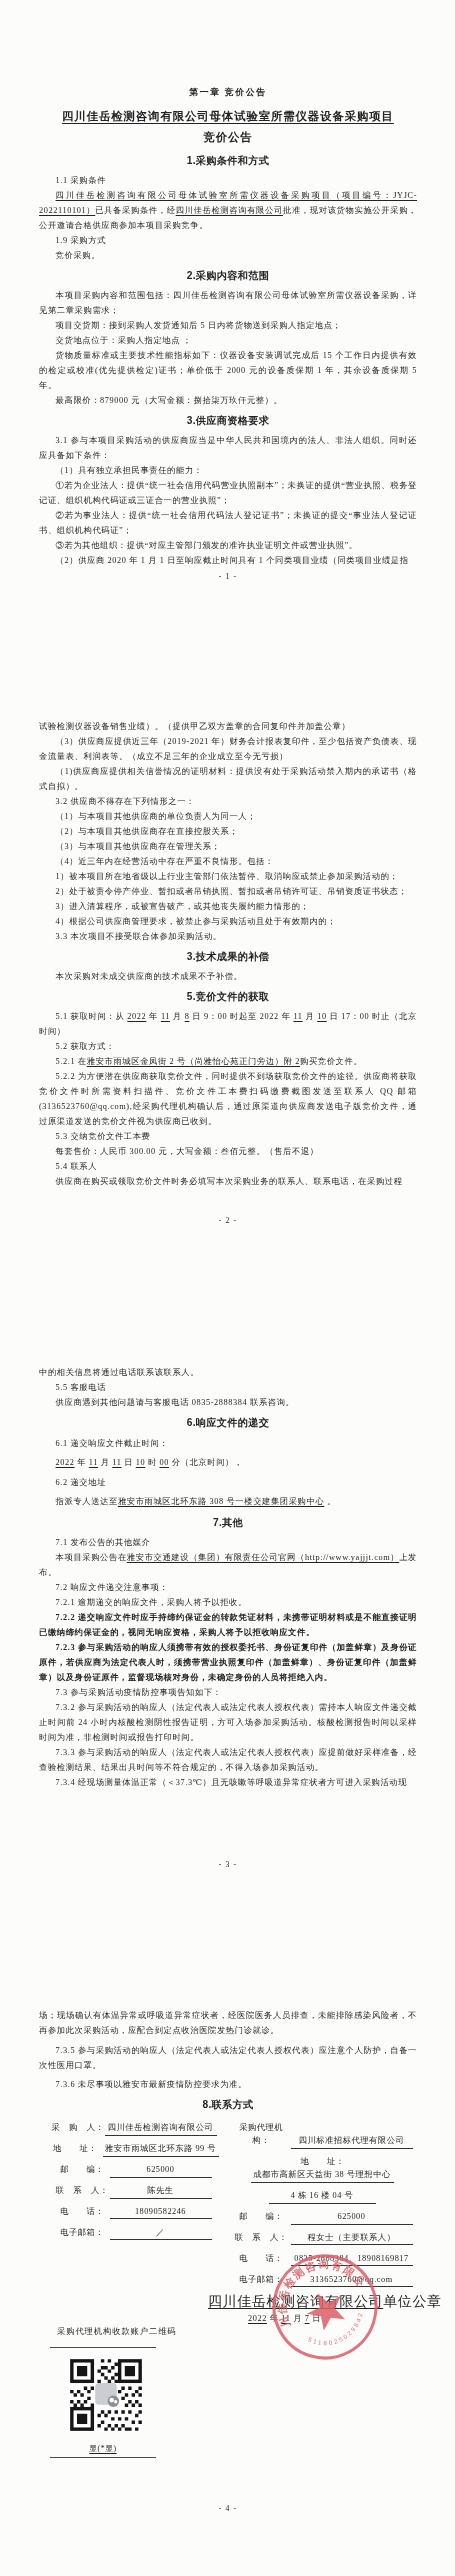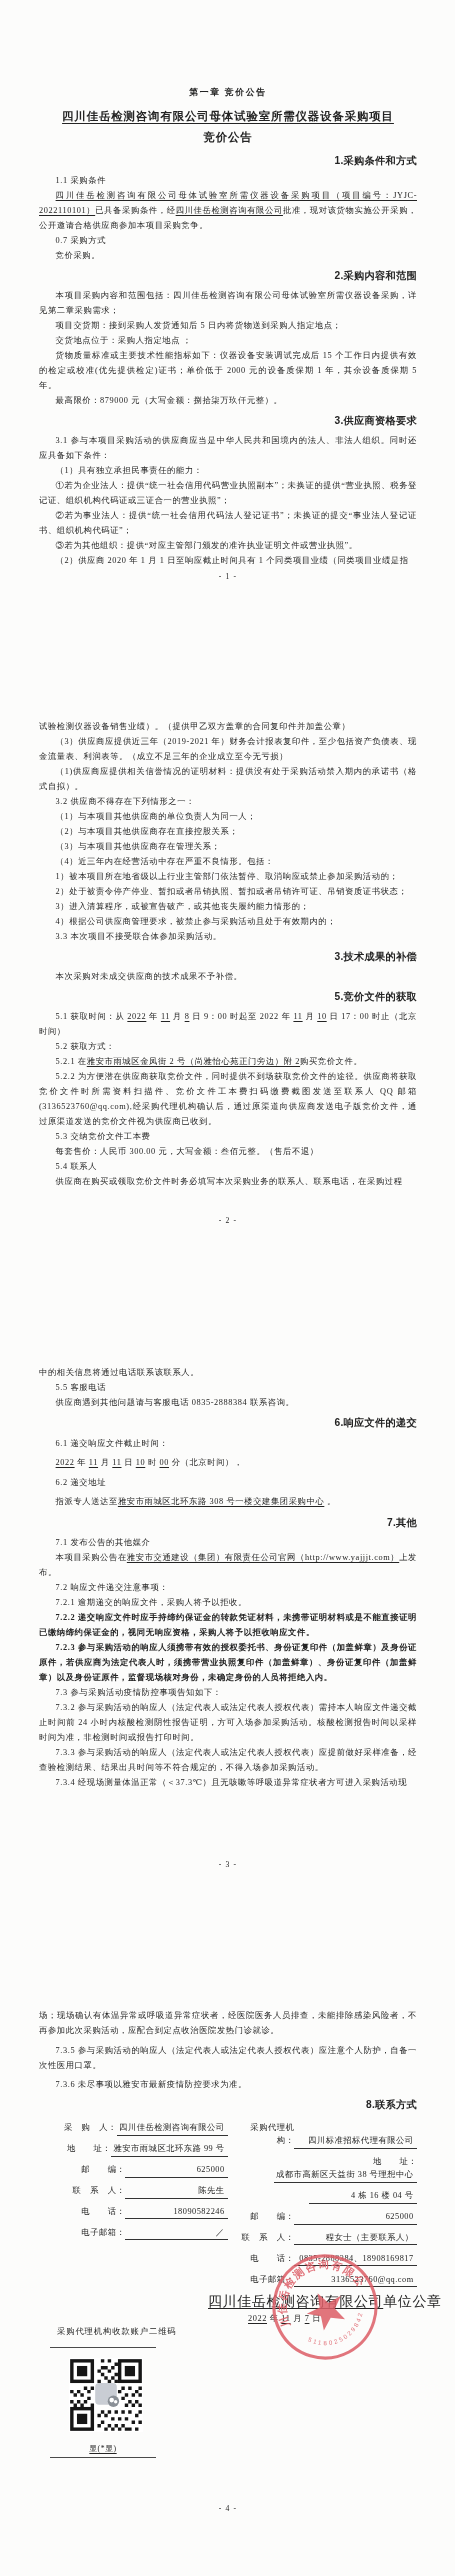--- a/index.html
+++ b/index.html
@@ -11,28 +11,28 @@
   p{margin:0;font-size:8.3px;line-height:15px;letter-spacing:0.6px;text-align:justify;}
   .ind{text-indent:2em;}
   .b{font-weight:bold;}
   .g{margin-top:4.6px;}
   .chap{font-family:"Liberation Sans","DejaVu Sans",sans-serif;font-weight:bold;
         font-size:8.8px;text-align:center;letter-spacing:1.7px;margin-bottom:5.7px;}
   .title{font-family:"Liberation Sans","DejaVu Sans",sans-serif;font-weight:bold;
          font-size:11.4px;line-height:21px;text-align:center;letter-spacing:0.9px;text-indent:0;}
   .tu{text-decoration:underline;text-underline-offset:2.8px;text-decoration-thickness:1.1px;}
   .h{font-family:"Liberation Sans","DejaVu Sans",sans-serif;font-weight:bold;
-     font-size:10.2px;line-height:16px;margin:5.1px 0 4px;letter-spacing:0.3px;text-indent:0;text-align:right;}
+     font-size:10.2px;line-height:16px;margin:5.1px 0 4px;letter-spacing:0.3px;text-indent:0;text-align:center;}
   .u{text-decoration:underline;text-underline-offset:2.3px;}
   .pageno{position:absolute;top:572px;left:0;right:0;text-align:center;
           font-size:7.7px;letter-spacing:1.1px;}
   
   .contact{display:flex;margin-top:8px;}
   .ccol{width:50%;}
-  .crow{margin-bottom:6.3px;line-height:13px;text-align:right;letter-spacing:0.5px;}
+  .crow{margin-bottom:6.3px;line-height:13px;text-align:center;letter-spacing:0.5px;}
   .clabel{display:inline-block;}
   .ccol-l .clabel{width:55px;}
   .ccol-r .clabel{width:59px;}
   .cval{display:inline-block;border-bottom:0.6px solid #333;padding:0 3.4px 0.6px 2.3px;}
   .ccol-l .cval{min-width:97px;}
   .ccol-r .cval{min-width:117px;}
   .cval2{display:inline-block;border-bottom:0.6px solid #333;padding:0 3.4px 0.6px 2.3px;
          min-width:102px;}
   
   .stamp{position:absolute;left:269px;top:319px;width:112px;height:112px;opacity:.86;}
@@ -51,21 +51,21 @@
 <div class="doc">
 
   <section class="page">
     <div class="content c1">
       <p class="chap">第一章  竞价公告</p>
       <p class="title tu">四川佳岳检测咨询有限公司母体试验室所需仪器设备采购项目</p>
       <p class="title">竞价公告</p>
       <p class="h">1.采购条件和方式</p>
       <p class="ind">1.1 采购条件</p>
       <p class="ind"><span class="u">四川佳岳检测咨询有限公司母体试验室所需仪器设备采购项目（项目编号：JYJC-2022110101）</span><span>已具备采购条件，经</span><span class="u">四川佳岳检测咨询有限公司</span><span>批准，现对该货物实施公开采购，公开邀请合格供应商参加本项目采购竞争。</span></p>
-      <p class="ind">0.7 采购方式</p>
+      <p class="ind">1.9 采购方式</p>
       <p class="ind">竞价采购。</p>
       <p class="h">2.采购内容和范围</p>
       <p class="ind">本项目采购内容和范围包括：四川佳岳检测咨询有限公司母体试验室所需仪器设备采购，详见第二章采购需求；</p>
       <p class="ind">项目交货期：接到采购人发货通知后 5 日内将货物送到采购人指定地点；</p>
       <p class="ind">交货地点位于：采购人指定地点 ；</p>
       <p class="ind">货物质量标准或主要技术性能指标如下：仪器设备安装调试完成后 15 个工作日内提供有效的检定或校准(优先提供检定)证书；单价低于 2000 元的设备质保期 1 年，其余设备质保期 5 年。</p>
       <p class="ind">最高限价：879000 元（大写金额：捌拾柒万玖仟元整）。</p>
       <p class="h">3.供应商资格要求</p>
       <p class="ind">3.1 参与本项目采购活动的供应商应当是中华人民共和国境内的法人、非法人组织。同时还应具备如下条件：</p>
       <p class="ind">（1）具有独立承担民事责任的能力：</p>

